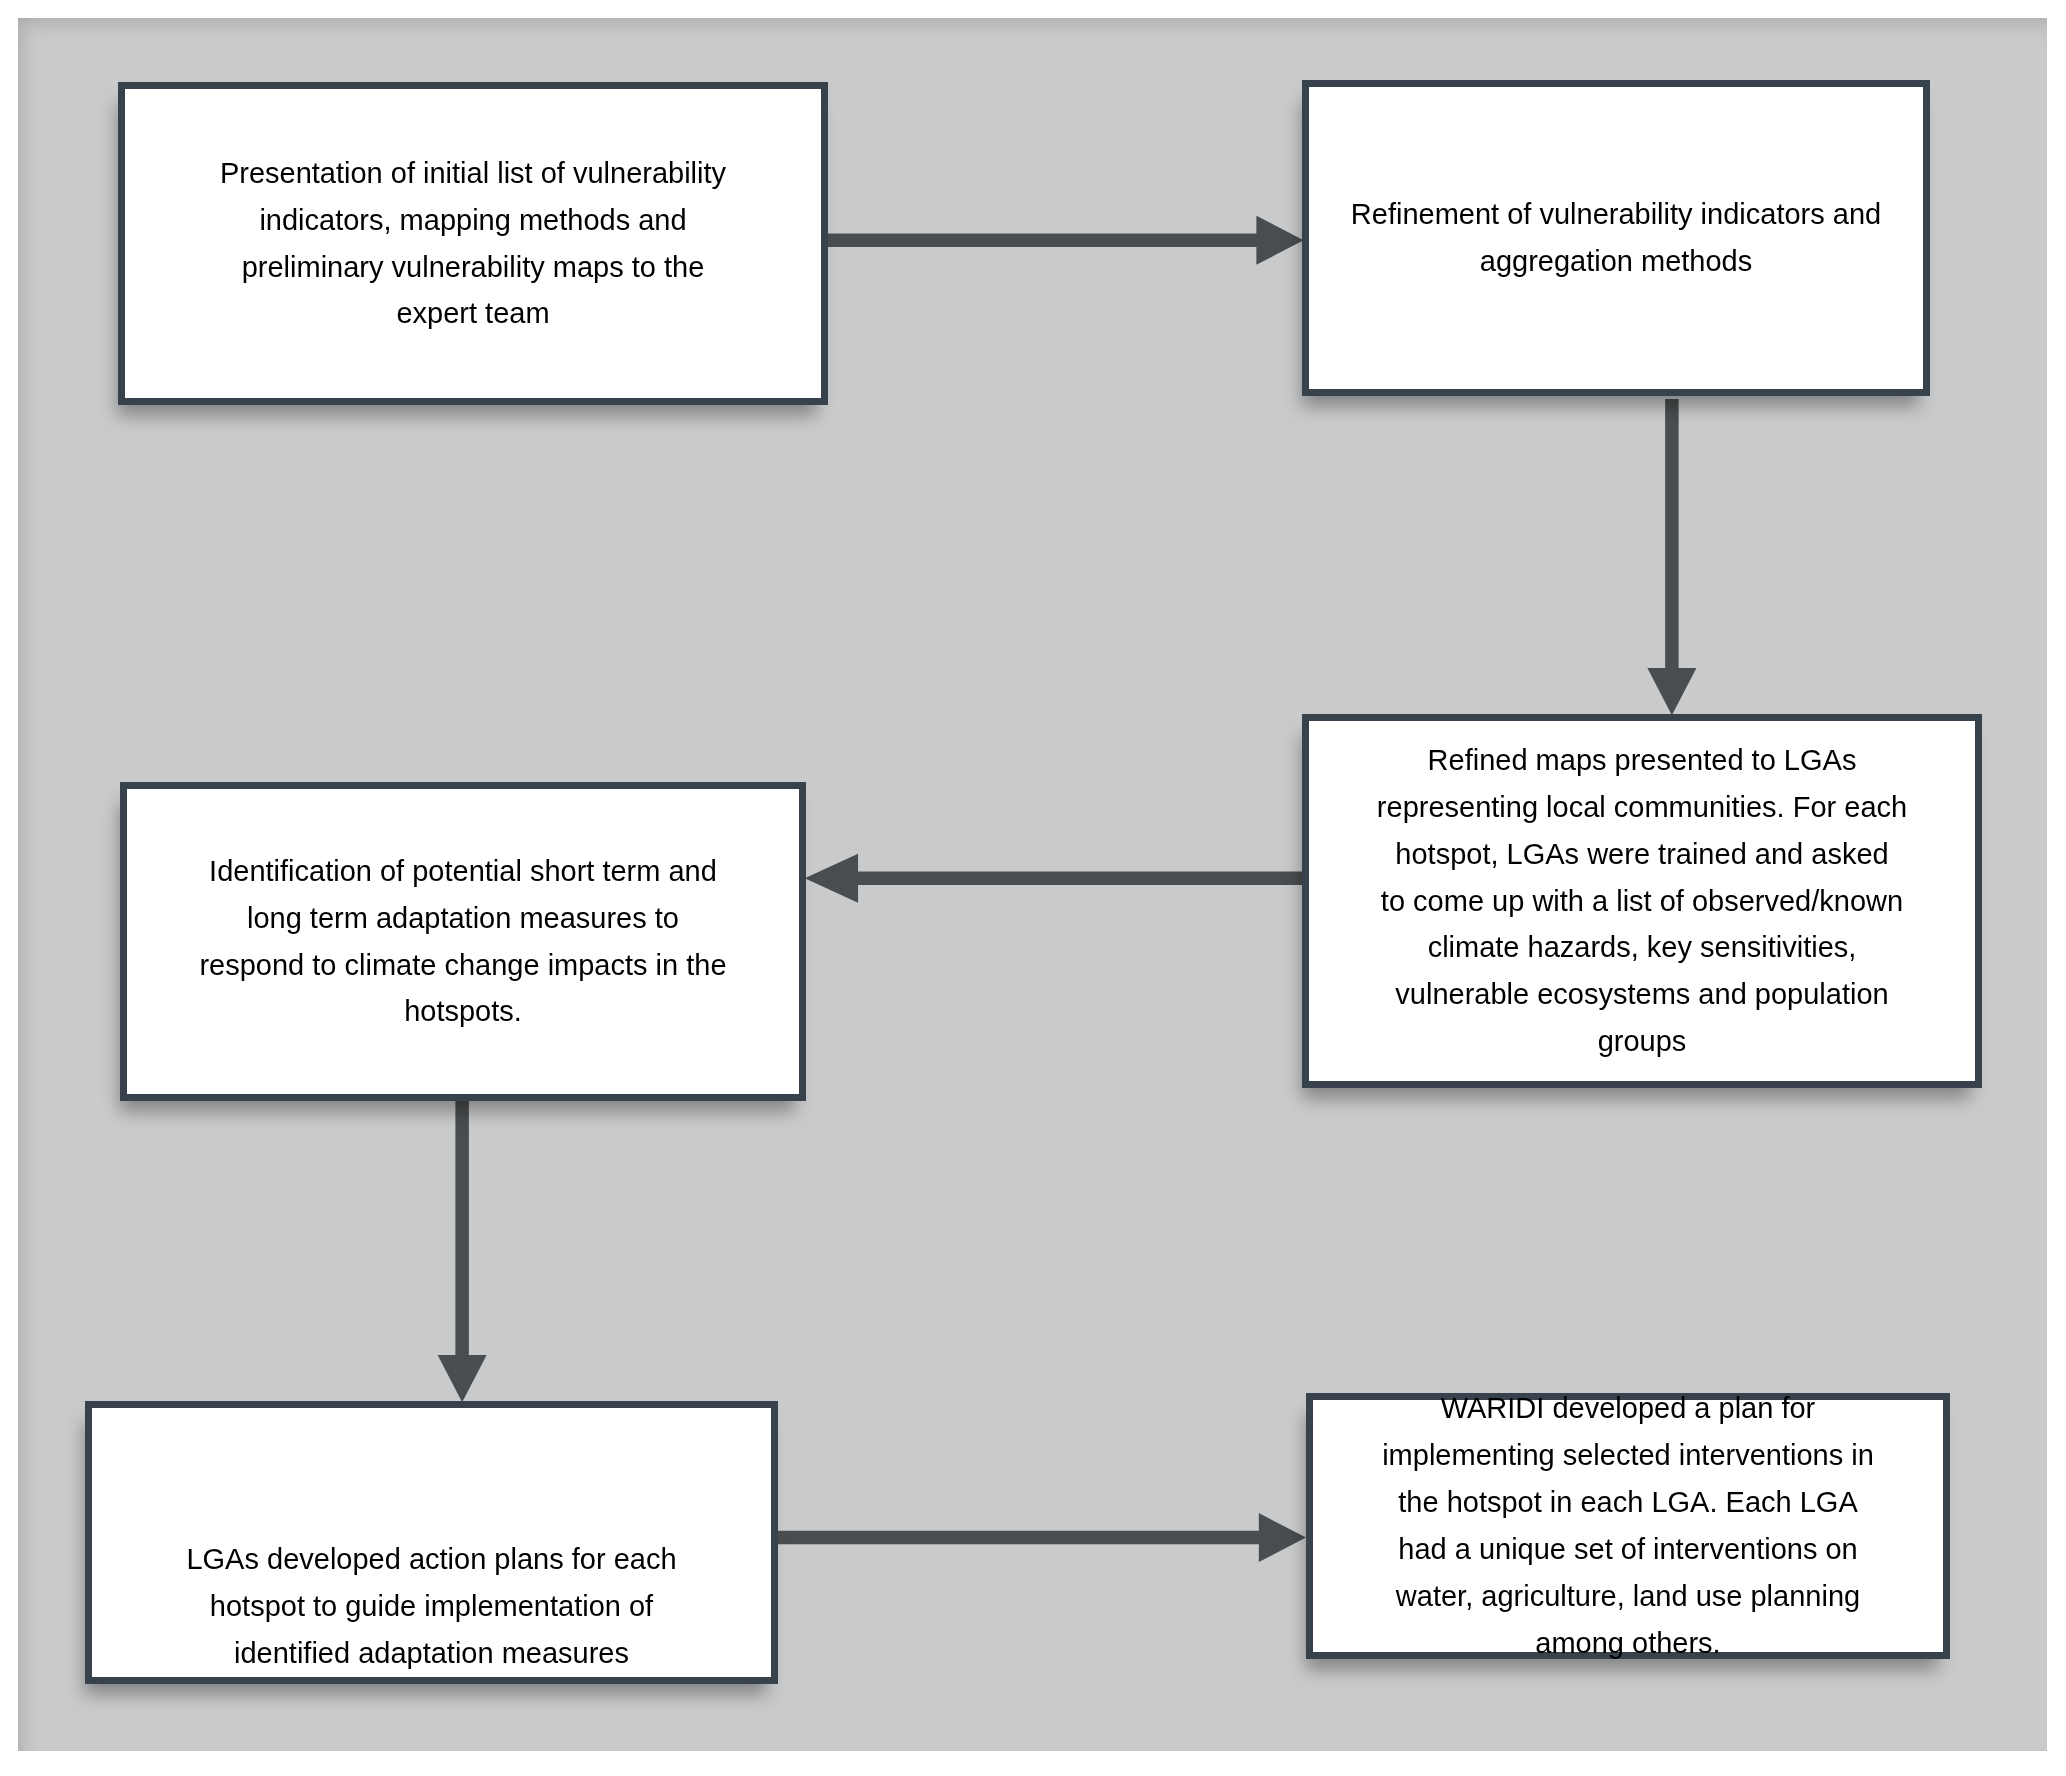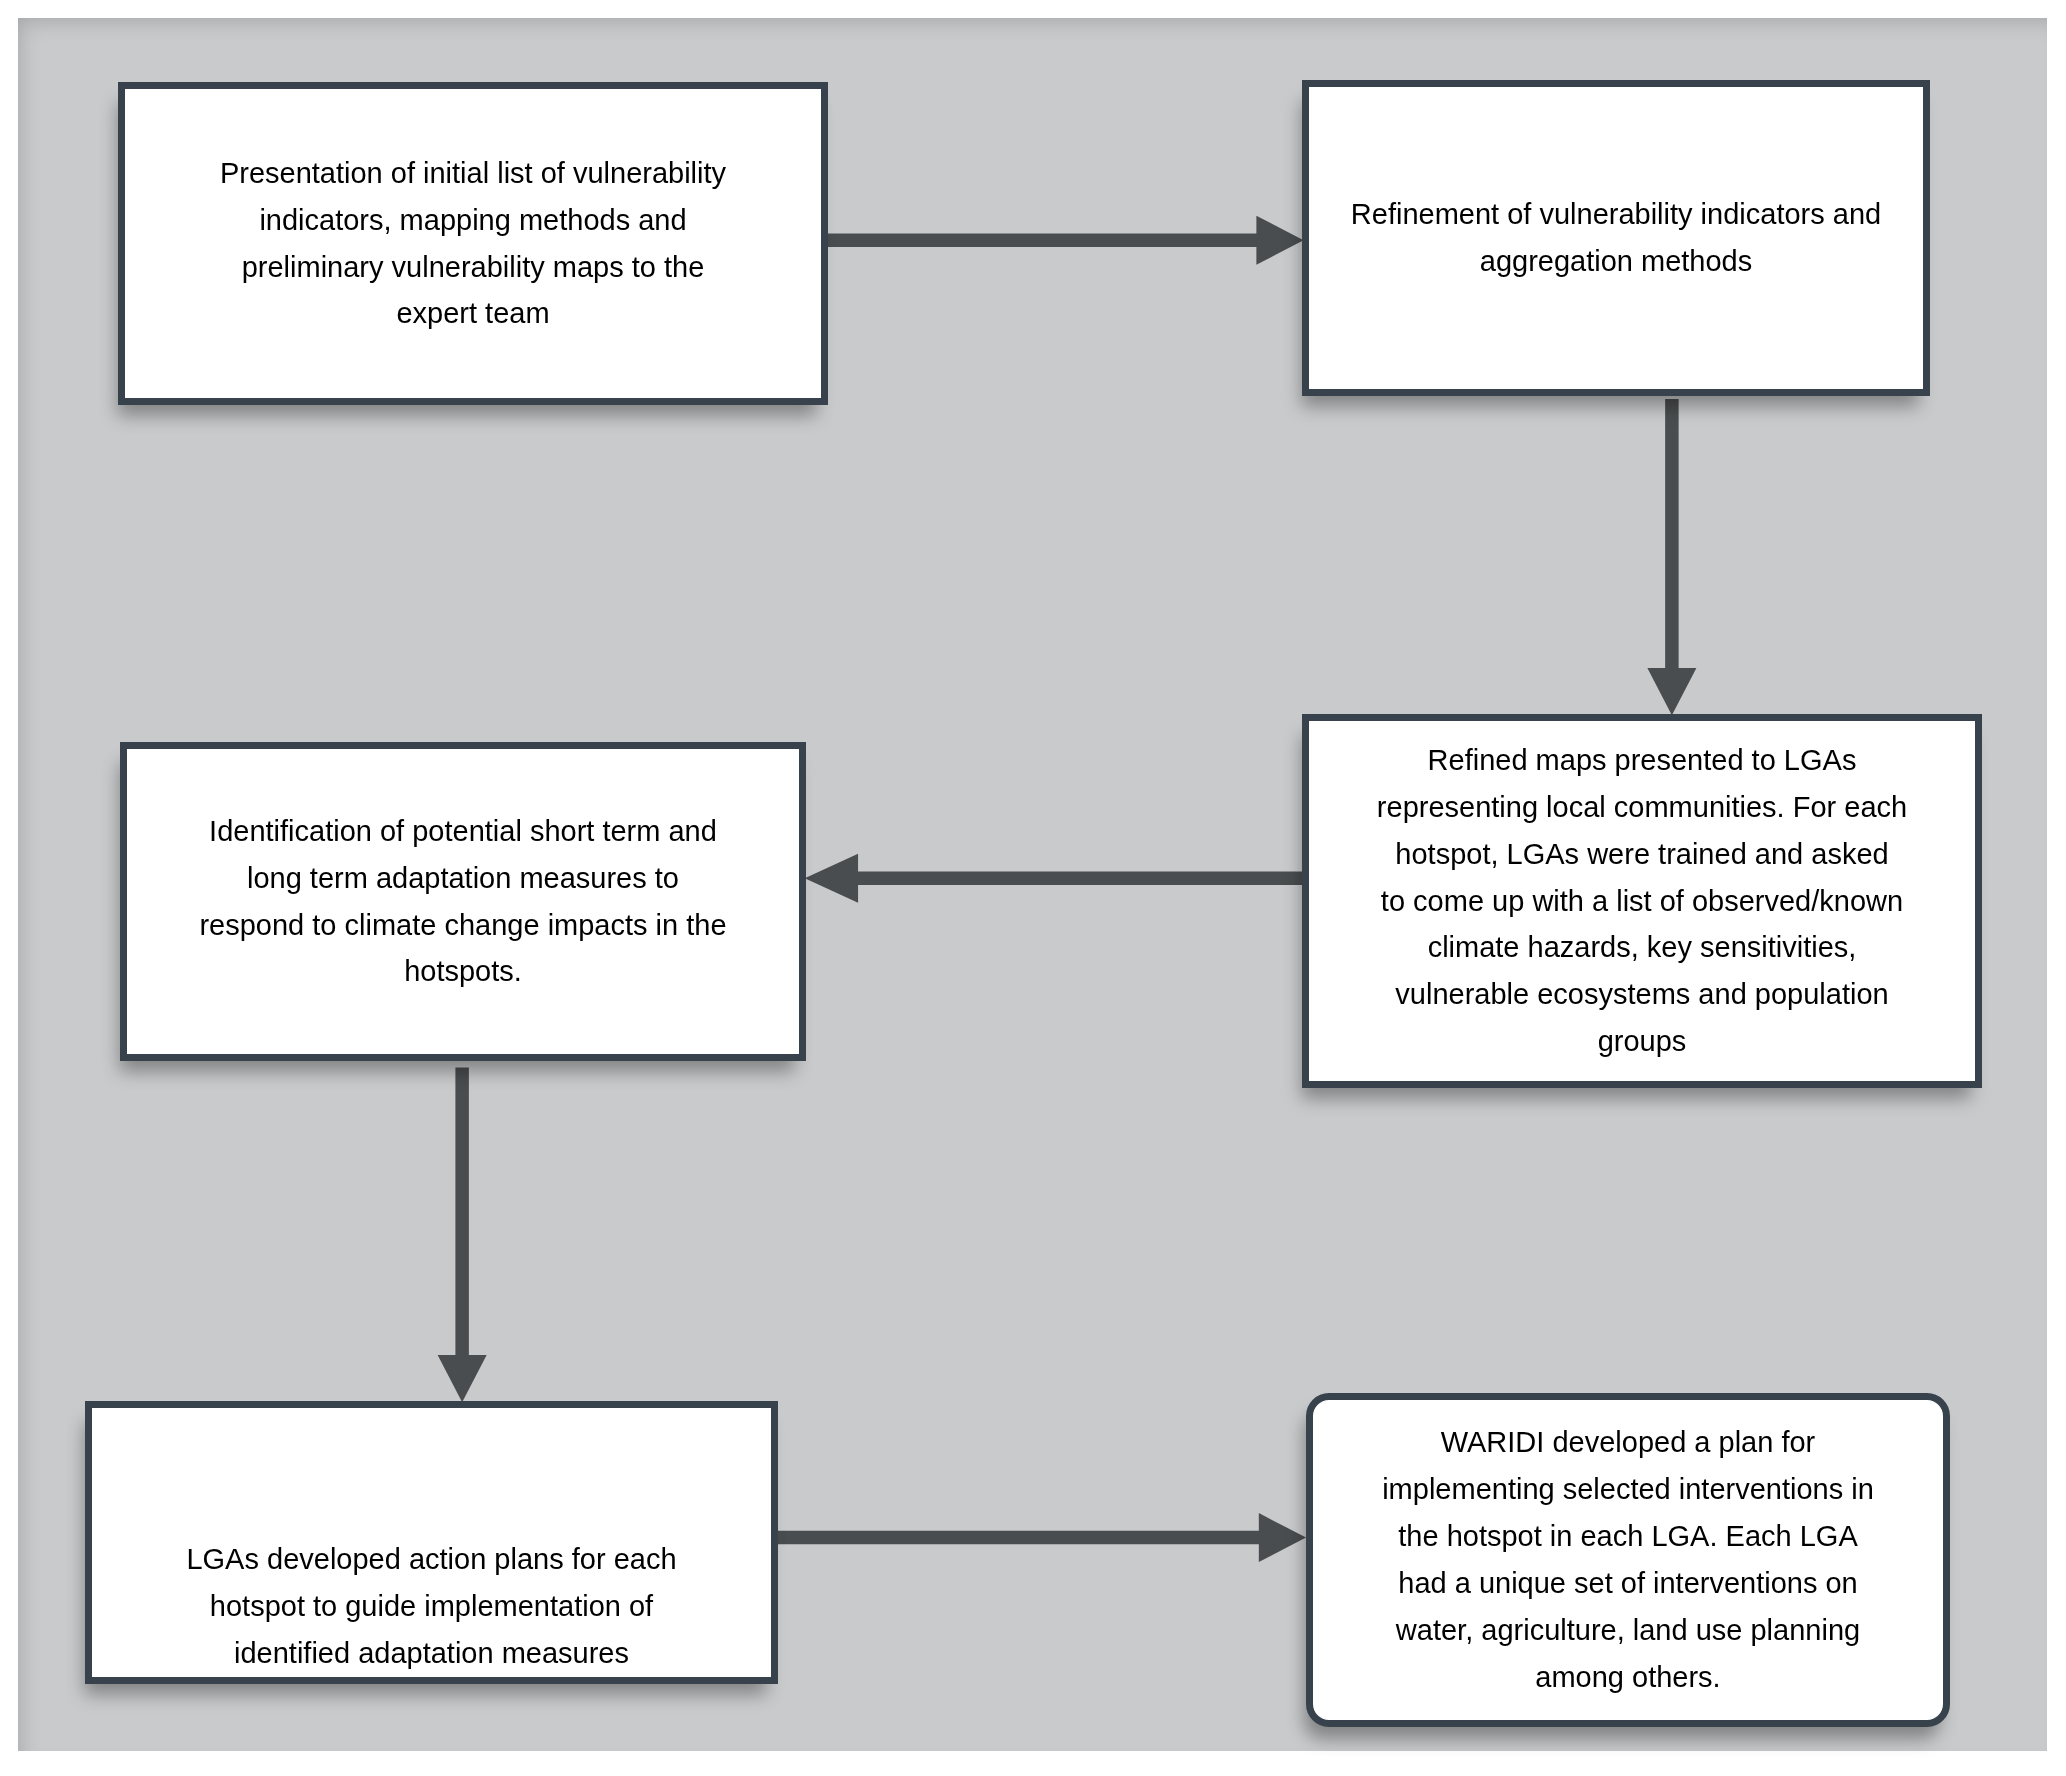--- a/index.html
+++ b/index.html
@@ -53,23 +53,23 @@
   }
   .box-text {
     color: var(--color-text, #000000);
     font-size: 29px;
     line-height: 1.62;
     white-space: pre-line;
   }
   #box-presentation   { left: 118px;  top: 82px;  width: 710px; height: 323px; }
   #box-refinement     { left: 1302px; top: 80px;  width: 628px; height: 316px; }
   #box-refined-maps   { left: 1302px; top: 714px; width: 680px; height: 374px; }
-  #box-identification { left: 120px;  top: 742px; width: 686px; height: 319px; }
+  #box-identification { left: 120px;  top: 782px; width: 686px; height: 319px; }
   #box-action-plans   { left: 85px;  top: 1401px; width: 693px; height: 283px; align-items: flex-end; }
-  #box-waridi         { left: 1306px; top: 1393px; width: 644px; height: 334px; border-radius: 23px; }
+  #box-waridi         { left: 1306px; top: 1393px; width: 644px; height: 266px; }
 </style>
 </head>
 <body>
 
 <div class="page">
   <div class="canvas"></div>
 
   <svg class="connectors" viewBox="0 0 3371 2898" xmlns="http://www.w3.org/2000/svg">
     <g>
       <line x1="1350" y1="392" x2="2058" y2="392"></line>

